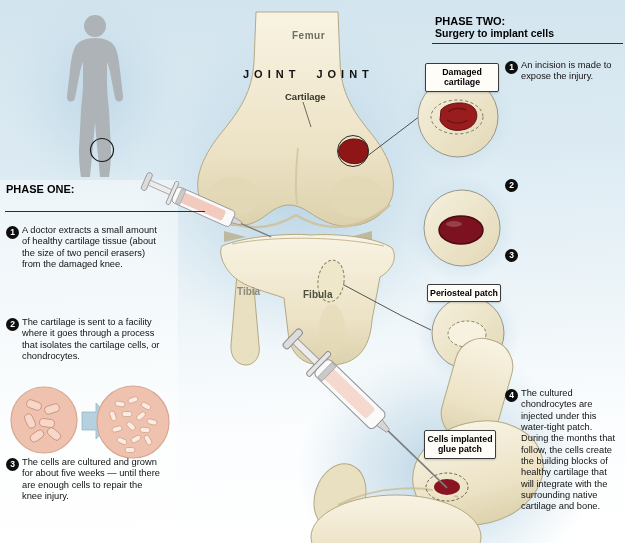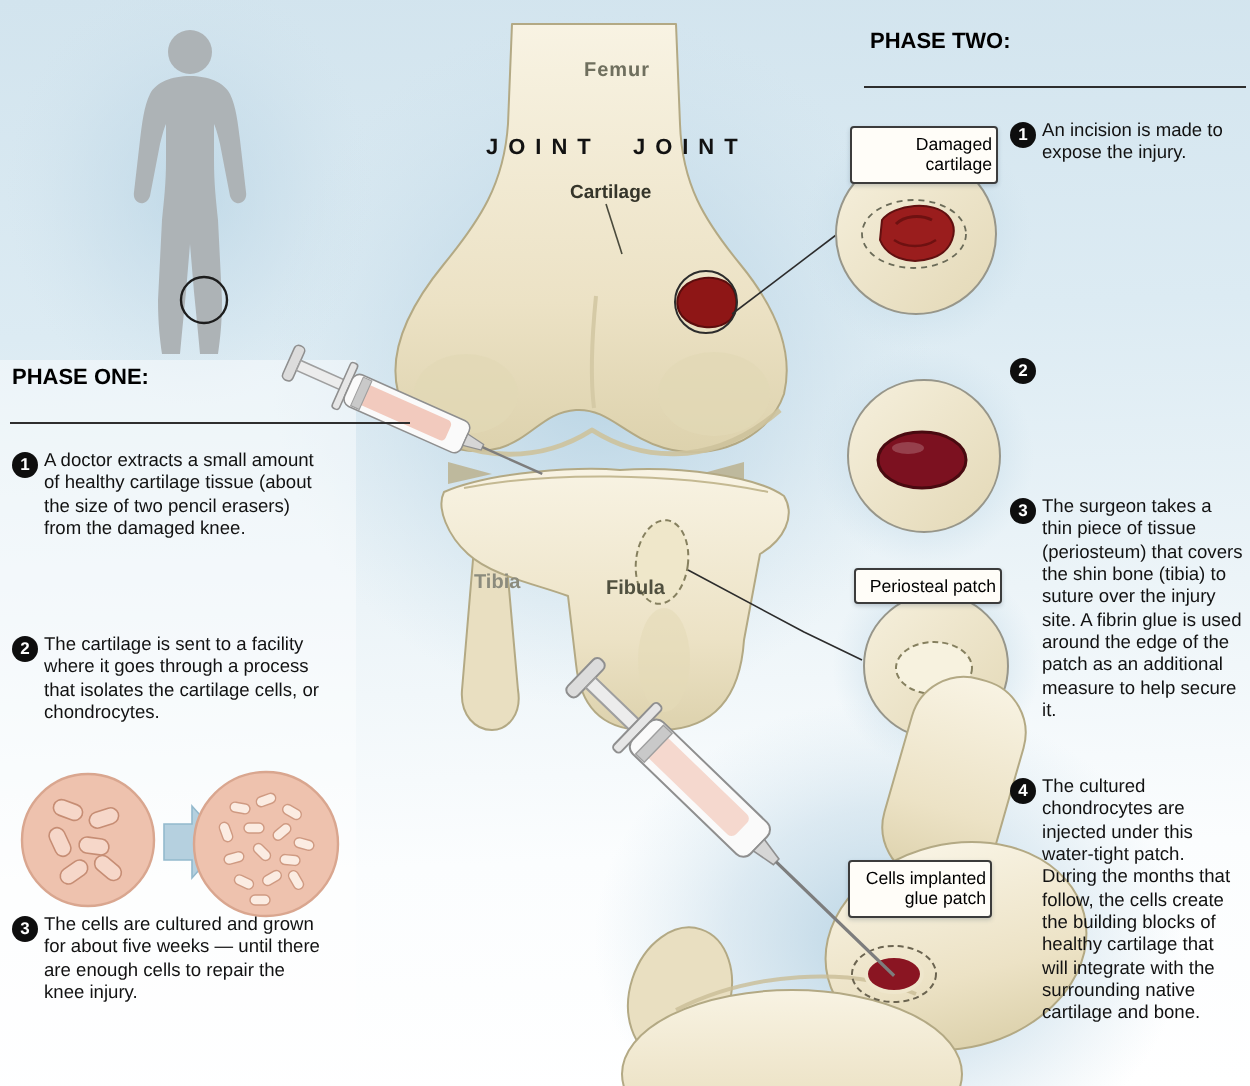--- a/index.html
+++ b/index.html
@@ -8,21 +8,21 @@
     background:linear-gradient(178deg,#d2e4ee 0%,#dcebf3 30%,#ecf4f8 55%,#fbfdfe 78%,#ffffff 100%)}
   .art{position:absolute;left:0;top:0;width:625px;height:543px}
   .label{position:absolute;white-space:nowrap}
   .phase-title{position:absolute;font-size:11px;font-weight:bold;color:#000;white-space:nowrap}
   .phase-sub{position:absolute;font-size:10.5px;font-weight:bold;color:#000;white-space:nowrap}
   .phase-rule{position:absolute;height:1px;background:#2e2e2e}
   .step{position:absolute;font-size:9.3px;line-height:1.22;color:#121212}
   .bullet{position:absolute;width:13px;height:13px;border-radius:50%;background:#0e0e0e;color:#fff;
     font-size:8.5px;font-weight:bold;text-align:center;line-height:13.5px}
   .callout-box{position:absolute;background:#fffdf8;border:1px solid #3c3c3c;border-radius:2px;
-    text-align:right;font-size:8.8px;font-weight:normal;line-height:1.18;color:#000;padding:3px 2px;
+    text-align:center;font-size:8.8px;font-weight:bold;line-height:1.18;color:#000;padding:3px 2px;
     box-shadow:0 1px 2px rgba(60,80,95,.25)}
   .anat{position:absolute;font-weight:bold;white-space:nowrap}
 </style>
 </head>
 <body>
 
 <div class="canvas">
 
   <svg class="art" viewBox="0 0 625 543" xmlns="http://www.w3.org/2000/svg">
     <defs>
@@ -174,29 +174,29 @@
   <div class="bullet" style="left:6px;top:226px">1</div>
   <div class="step" style="left:22px;top:225px;width:138px">A doctor extracts a small amount of healthy cartilage tissue (about the size of two pencil erasers) from the damaged knee.</div>
 
   <div class="bullet" style="left:6px;top:318px">2</div>
   <div class="step" style="left:22px;top:317px;width:138px">The cartilage is sent to a facility where it goes through a process that isolates the cartilage cells, or chondrocytes.</div>
 
   <div class="bullet" style="left:6px;top:458px">3</div>
   <div class="step" style="left:22px;top:457px;width:138px">The cells are cultured and grown for about five weeks — until there are enough cells to repair the knee injury.</div>
 
   <div class="phase-title" style="left:435px;top:15px">PHASE TWO:</div>
+  <div class="phase-sub" style="left:435px;top:27px">Surgery to implant cells</div>
   <div class="phase-rule" style="left:432px;top:43px;width:191px"></div>
 
   <div class="bullet" style="left:505px;top:61px">1</div>
   <div class="step" style="left:521px;top:60px;width:97px">An incision is made to expose the injury.</div>
 
   <div class="bullet" style="left:505px;top:179px">2</div>
 
   <div class="bullet" style="left:505px;top:249px">3</div>
-  <div class="step" style="left:521px;top:248px;width:101px">The surgeon takes a thin piece of tissue (periosteum) that covers the shin bone (tibia) to suture over the injury site. A fibrin glue is used around the edge of the patch as an additional measure to help secure it.</div>
 
   <div class="bullet" style="left:505px;top:389px">4</div>
   <div class="step" style="left:521px;top:388px;width:101px">The cultured chondrocytes are injected under this water-tight patch. During the months that follow, the cells create the building blocks of healthy cartilage that will integrate with the surrounding native cartilage and bone.</div>
 
   <div class="callout-box" style="left:425px;top:63px;width:68px">Damaged cartilage</div>
   <div class="callout-box" style="left:427px;top:284px;width:68px">Periosteal patch</div>
   <div class="callout-box" style="left:424px;top:430px;width:66px">Cells implanted glue patch</div>
 
 </div>
 

